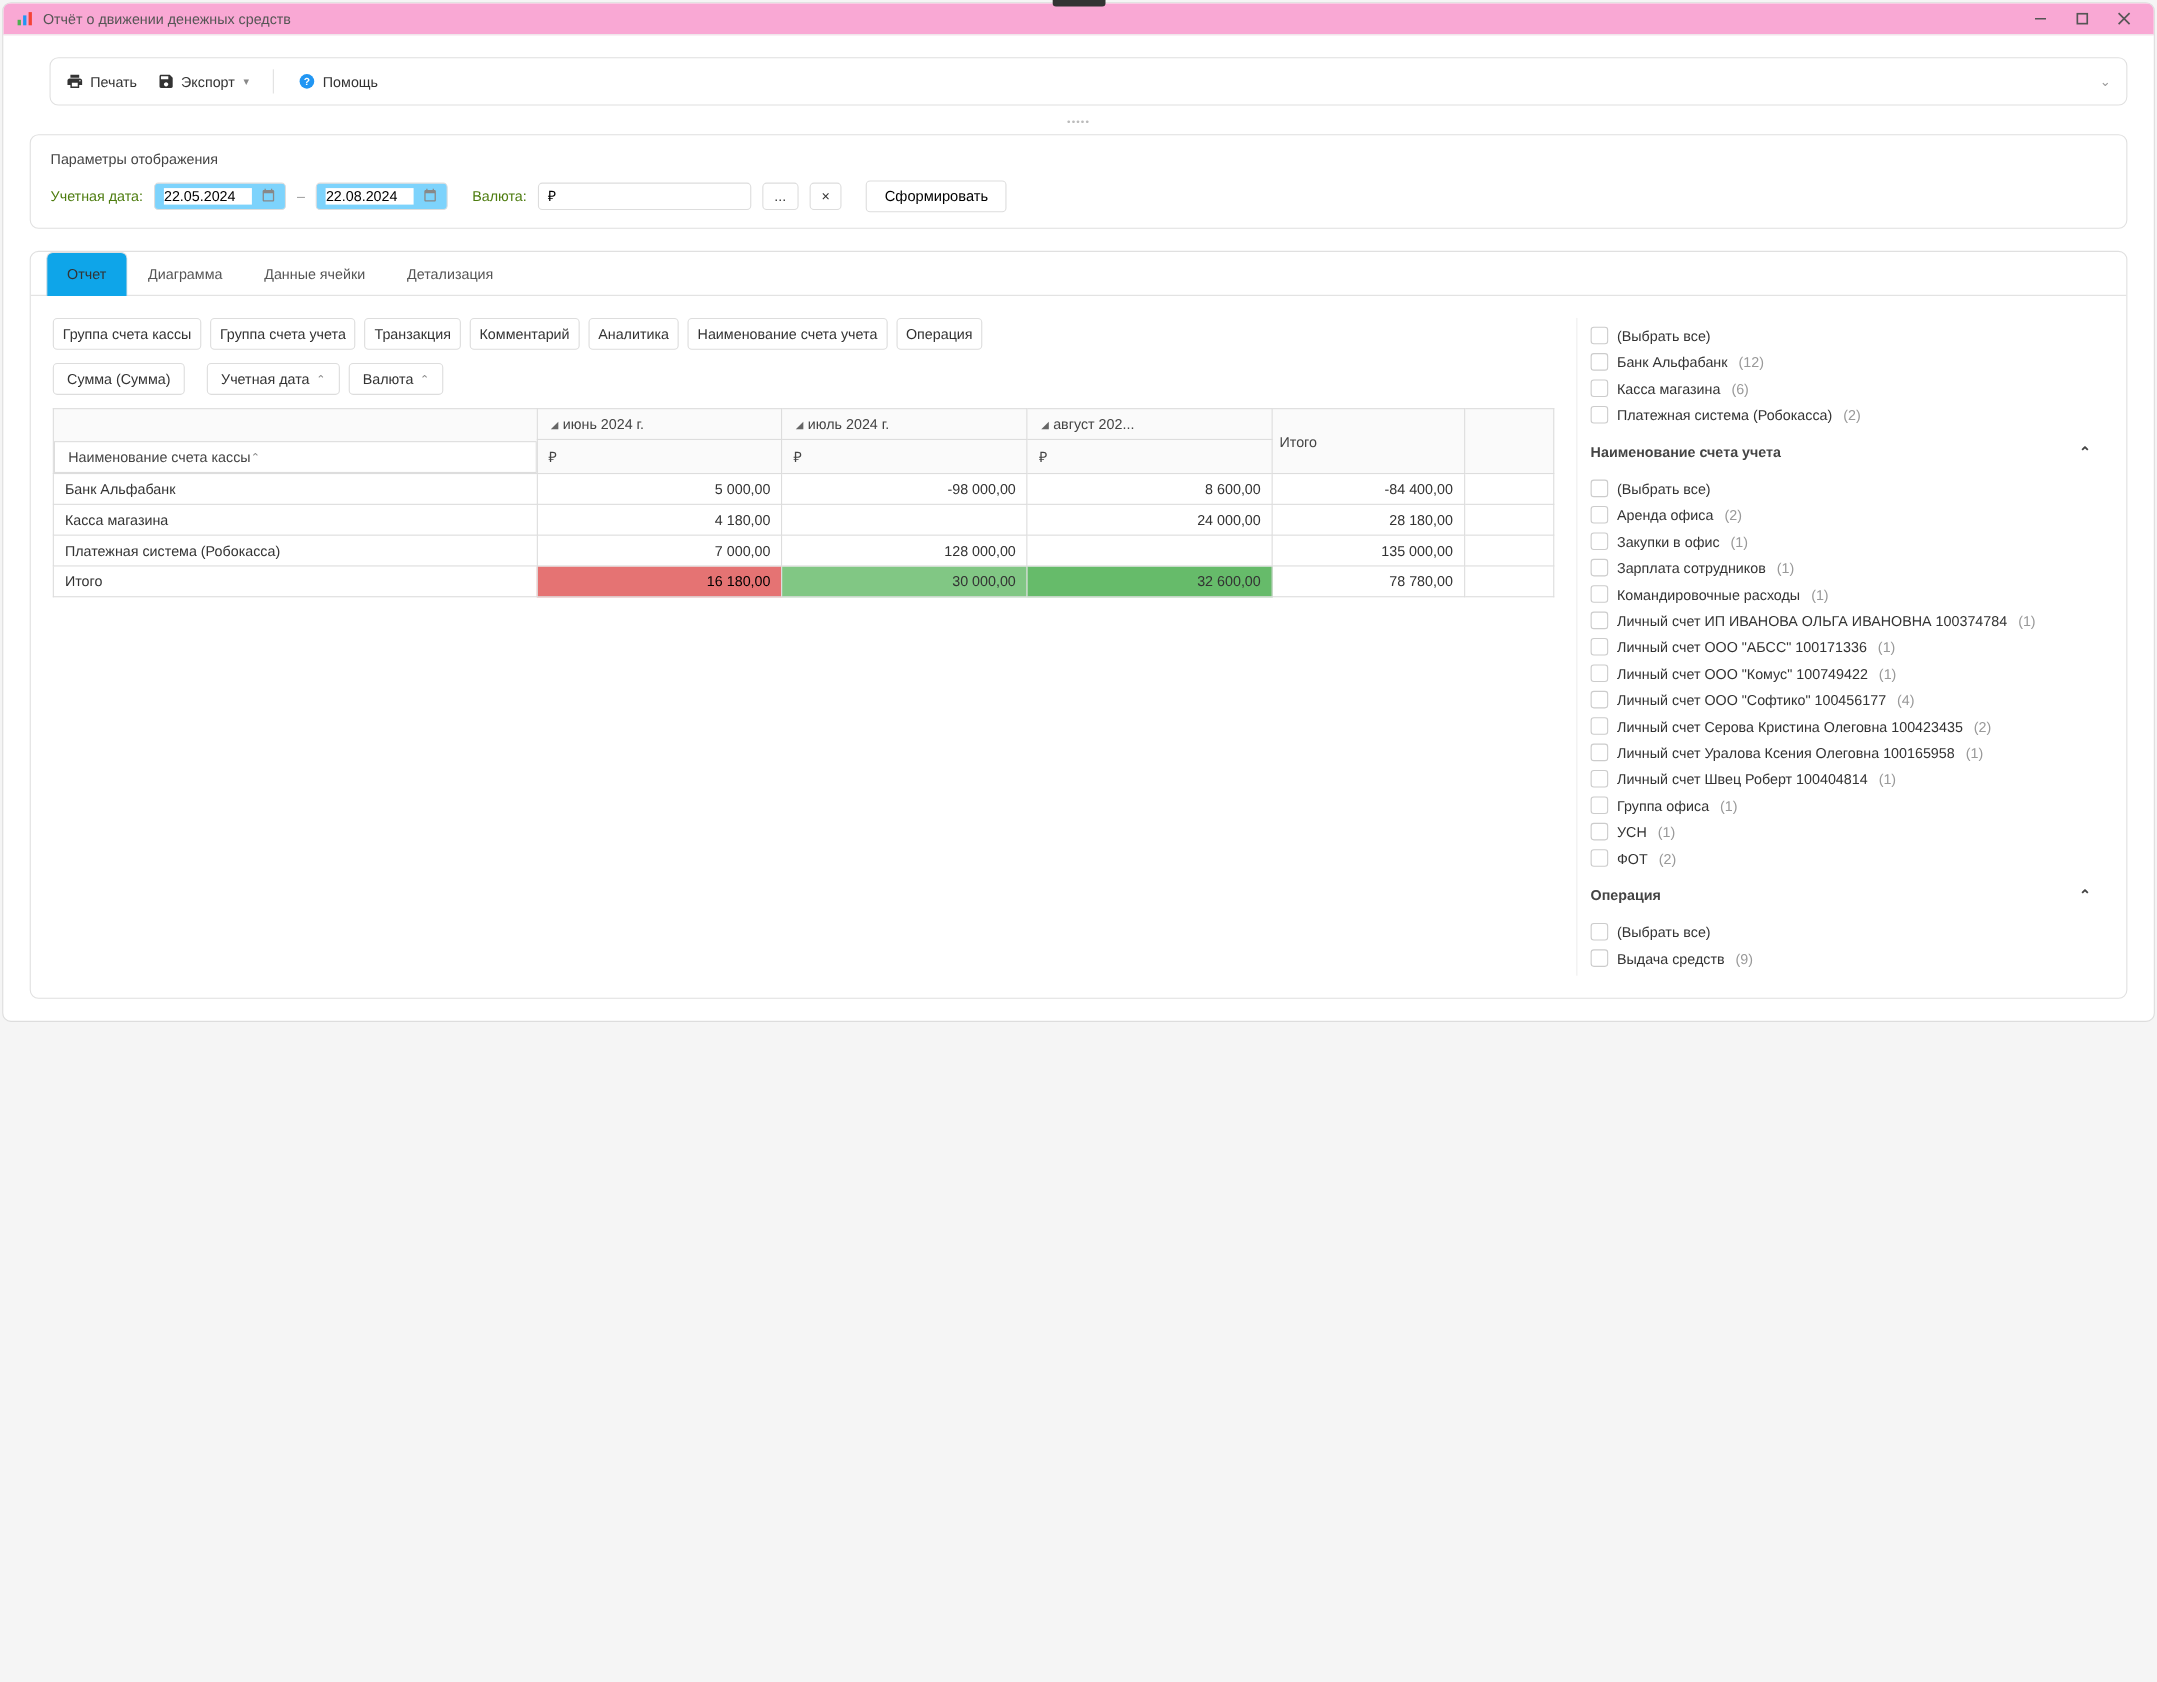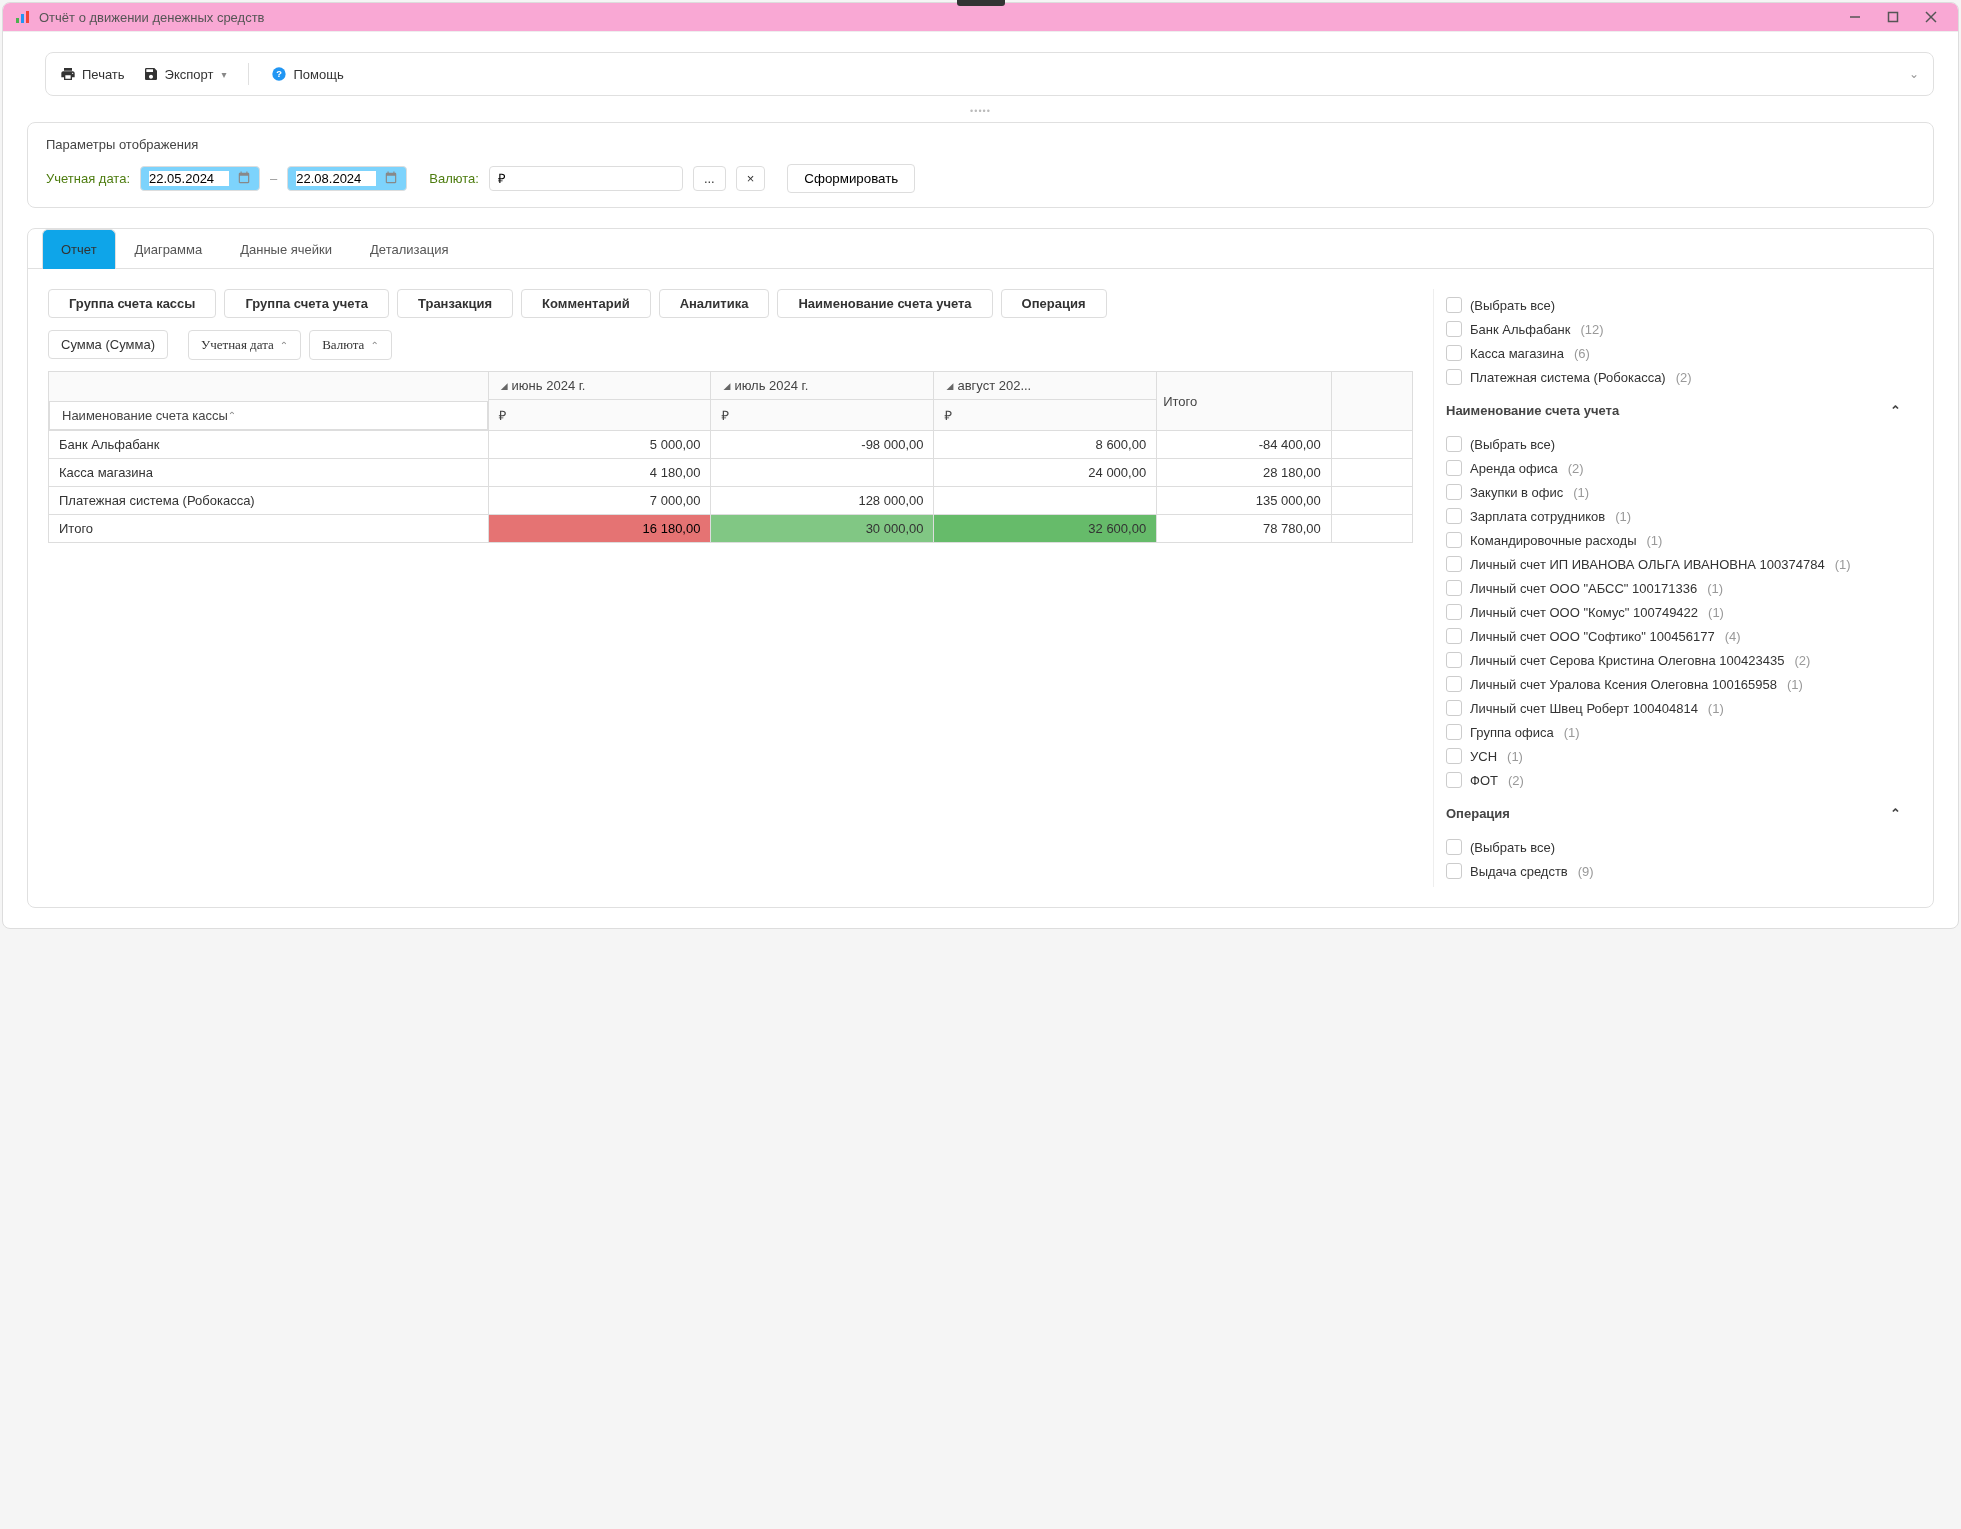--- a/index.html
+++ b/index.html
@@ -120,30 +120,29 @@
       display: flex;
       padding: 20px;
       gap: 20px;
     }
     .pivot-area { flex: 1; }
     .field-tags {
       display: flex; flex-wrap: wrap; gap: 8px; margin-bottom: 12px;
     }
     .field-tag {
       border: 1px solid #ddd; border-radius: 4px;
-      padding: 6px 20px; background: #fff; cursor: move;
+      padding: 6px 8px; background: #fff; cursor: move;
       font-size: 13px;
-      font-weight: bold;
     }
     .measure-tag {
       border: 1px solid #ddd; border-radius: 4px;
       padding: 6px 12px; width: fit-content;
       margin-bottom: 6px;
     }
-    .col-header-tags { display: flex; gap: 8px; margin-left: 0; margin-bottom: 0; font-family: Liberation Serif, serif; }
+    .col-header-tags { display: flex; gap: 8px; margin-left: 0; margin-bottom: 0; }
     .col-header-tag {
       border: 1px solid #ddd; border-radius: 4px;
       padding: 6px 12px; display: flex; align-items: center; gap: 6px;
     }
     .sort-icon { font-size: 10px; color: #888; }
     .pivot-table {
       border-collapse: collapse;
       width: 100%;
       margin-top: 6px;
     }

